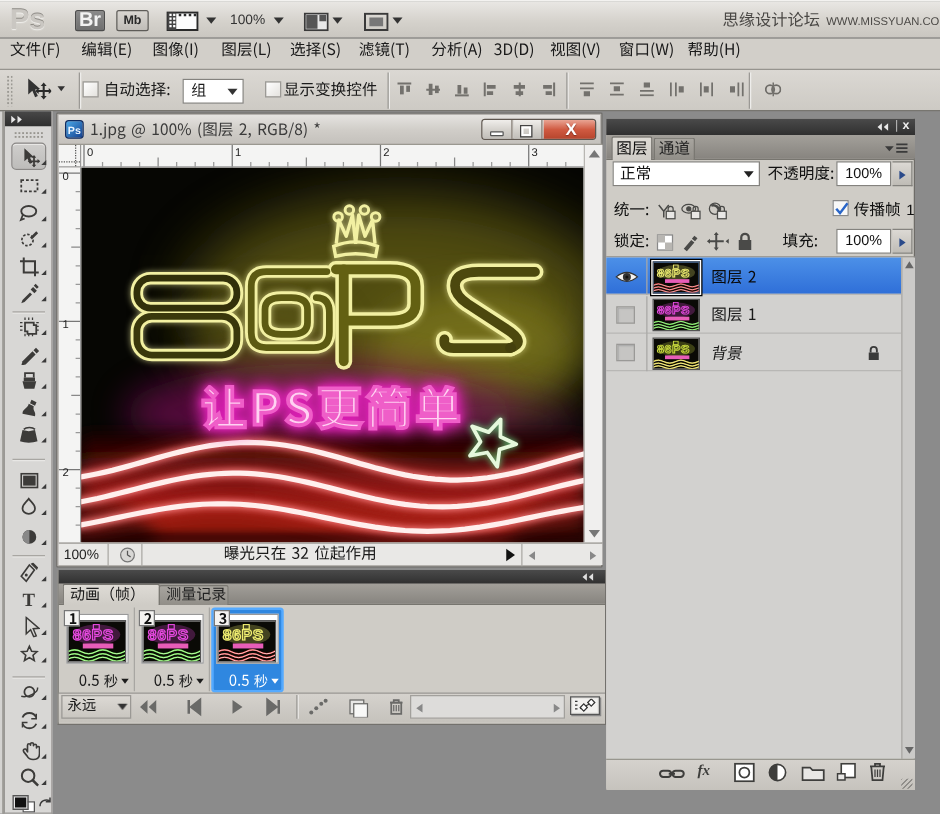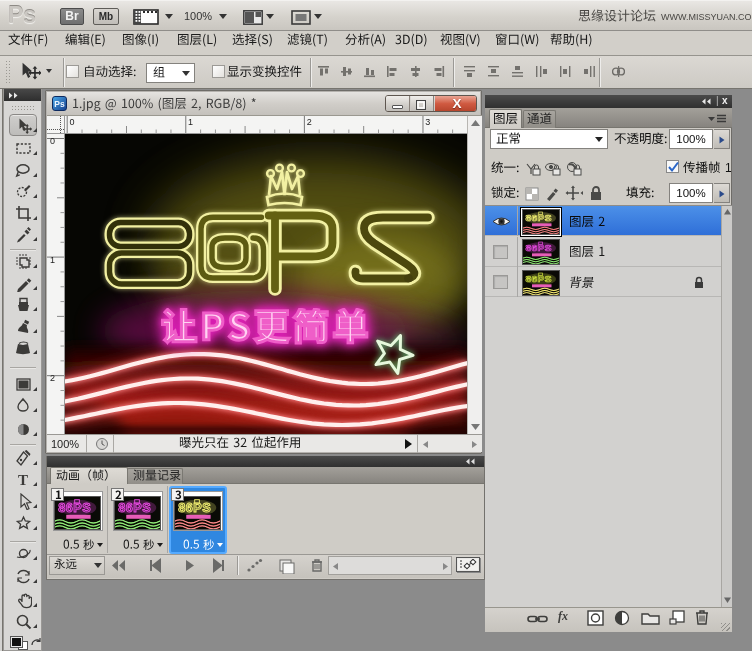--- a/index.html
+++ b/index.html
@@ -140,21 +140,21 @@
         <path id="gr5b9a" d="M224 378C203 197 148 54 36 -33C54 -44 85 -69 97 -83C164 -25 212 51 247 144C339 -29 489 -64 698 -64H932C935 -42 949 -6 960 12C911 11 739 11 702 11C643 11 588 14 538 23V225H836V295H538V459H795V532H211V459H460V44C378 75 315 134 276 239C286 280 294 324 300 370ZM426 826C443 796 461 758 472 727H82V509H156V656H841V509H918V727H558C548 760 522 810 500 847Z"></path>
         <path id="gr586b" d="M699 61C767 20 854 -40 896 -80L946 -28C902 11 814 69 746 107ZM536 107C488 61 394 6 319 -28C334 -42 355 -65 366 -80C441 -44 537 12 600 63ZM611 839C608 812 604 780 598 747H374V685H587L573 619H425V174H335V108H960V174H869V619H640L658 685H933V747H672L691 834ZM491 174V240H800V174ZM491 456H800V396H491ZM491 502V565H800V502ZM491 350H800V288H491ZM34 136 61 61C143 94 245 137 343 179L331 246L225 205V528H340V599H225V828H154V599H40V528H154V178C109 161 67 147 34 136Z"></path>
         <path id="gr5145" d="M150 306C174 314 203 318 342 327C325 153 277 44 55 -15C73 -31 94 -62 102 -82C346 -10 404 125 423 331L572 339V53C572 -32 598 -56 690 -56C710 -56 821 -56 842 -56C928 -56 949 -15 958 140C936 146 903 159 887 174C882 38 875 15 836 15C811 15 719 15 700 15C659 15 652 21 652 54V344L793 351C816 326 836 302 851 281L918 325C864 396 752 499 659 572L598 534C641 499 687 458 730 416L259 395C322 455 387 529 445 607H936V680H67V607H344C285 526 218 453 193 432C167 405 144 387 124 383C133 361 146 322 150 306ZM425 821C455 778 490 718 505 680L583 708C566 744 531 801 500 844Z"></path>
         <path id="gr80cc" d="M735 378V293H273V378ZM198 436V-80H273V93H735V4C735 -10 729 -15 713 -16C697 -16 638 -16 580 -14C590 -33 601 -61 605 -81C685 -81 737 -80 769 -69C800 -58 811 -38 811 3V436ZM273 238H735V148H273ZM330 841V753H79V692H330V602C225 584 125 568 54 558L66 493L330 543V469H404V841ZM550 840V576C550 499 574 478 670 478C689 478 819 478 840 478C914 478 936 504 945 602C924 606 894 617 878 628C874 555 867 543 833 543C805 543 698 543 678 543C633 543 625 548 625 576V654C721 676 828 708 905 741L852 795C798 768 709 738 625 714V840Z"></path>
         <path id="gr666f" d="M242 640H755V576H242ZM242 753H755V690H242ZM265 290H736V195H265ZM623 66C715 31 830 -26 888 -66L939 -17C877 24 761 78 671 110ZM291 114C231 66 132 20 44 -9C61 -21 87 -48 100 -63C185 -28 292 29 359 86ZM433 506C443 493 453 477 462 461H56V399H941V461H543C533 482 518 505 502 524H830V804H170V524H487ZM193 346V140H462V-6C462 -17 459 -20 445 -21C431 -22 382 -22 330 -20C340 -37 350 -61 353 -80C424 -80 470 -80 499 -70C529 -61 538 -45 538 -8V140H811V346Z"></path>
       </defs>
     </svg>
     <div class="abs" style="left:0;top:89px;width:3px;height:562px;background:#d4d3d1;border-right:1px solid #77756f"></div>
     <div id="topbar" class="abs">
       <div class="abs" style="left:8px;top:1px;font-size:23px;font-weight:bold;color:#cac7c2;text-shadow:0 -1px 0 #8e8b86,0 1px 1px #f2f1ee;letter-spacing:0px">Ps</div>
-      <div class="abs" style="left:60px;top:7px;width:24px;height:17px;background:linear-gradient(#8a8a8a,#6f6f6f);border:1px solid #4c4c4c;border-radius:2px;color:#f2f2f2;font-size:12px;font-weight:bold;text-align:center;line-height:15px">Br</div>
+      <div class="abs" style="left:60px;top:7px;width:24px;height:17px;background:linear-gradient(#8a8a8a,#6f6f6f);border:1px solid #4c4c4c;border-radius:2px;color:#f2f2f2;font-size:16px;font-weight:bold;text-align:center;line-height:15px">Br</div>
       <div class="abs" style="left:93px;top:7px;width:26px;height:17px;background:linear-gradient(#d9d6d1,#c0bdb8);border:1px solid #5e5c58;border-radius:2px;color:#2a2a2a;font-size:10px;font-weight:bold;text-align:center;line-height:15px">Mb</div>
       <svg class="icon" style="left:133px;top:8px" width="26" height="16" viewBox="0 0 26 16">
 <rect x="1" y="1" width="24" height="14" fill="#fdfdfd" stroke="#2a2a2a" stroke-width="1.6"></rect>
 <rect x="1" y="1" width="7" height="14" fill="#444"></rect>
 <g fill="#fff">
 <rect x="2.5" y="2" width="1.8" height="1.8"></rect>
           <rect x="5.5" y="2" width="1.8" height="1.8"></rect>
 <rect x="2.5" y="5" width="1.8" height="1.8"></rect>
           <rect x="5.5" y="5" width="1.8" height="1.8"></rect>
 <rect x="2.5" y="8" width="1.8" height="1.8"></rect>

